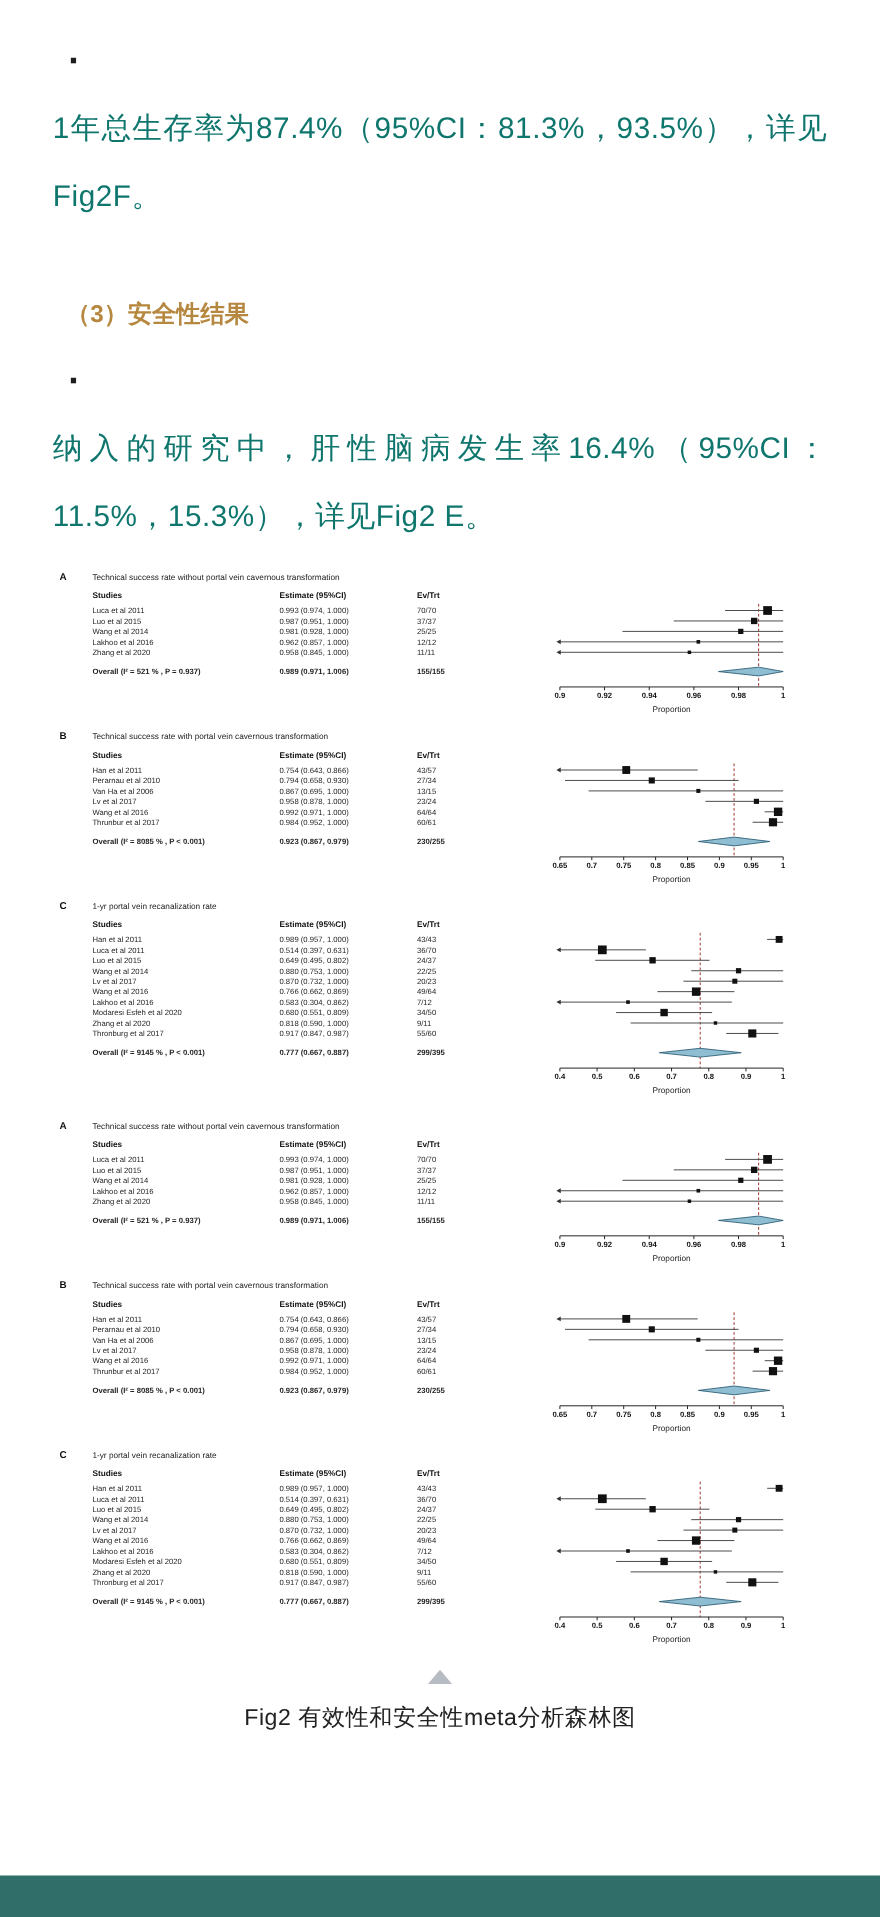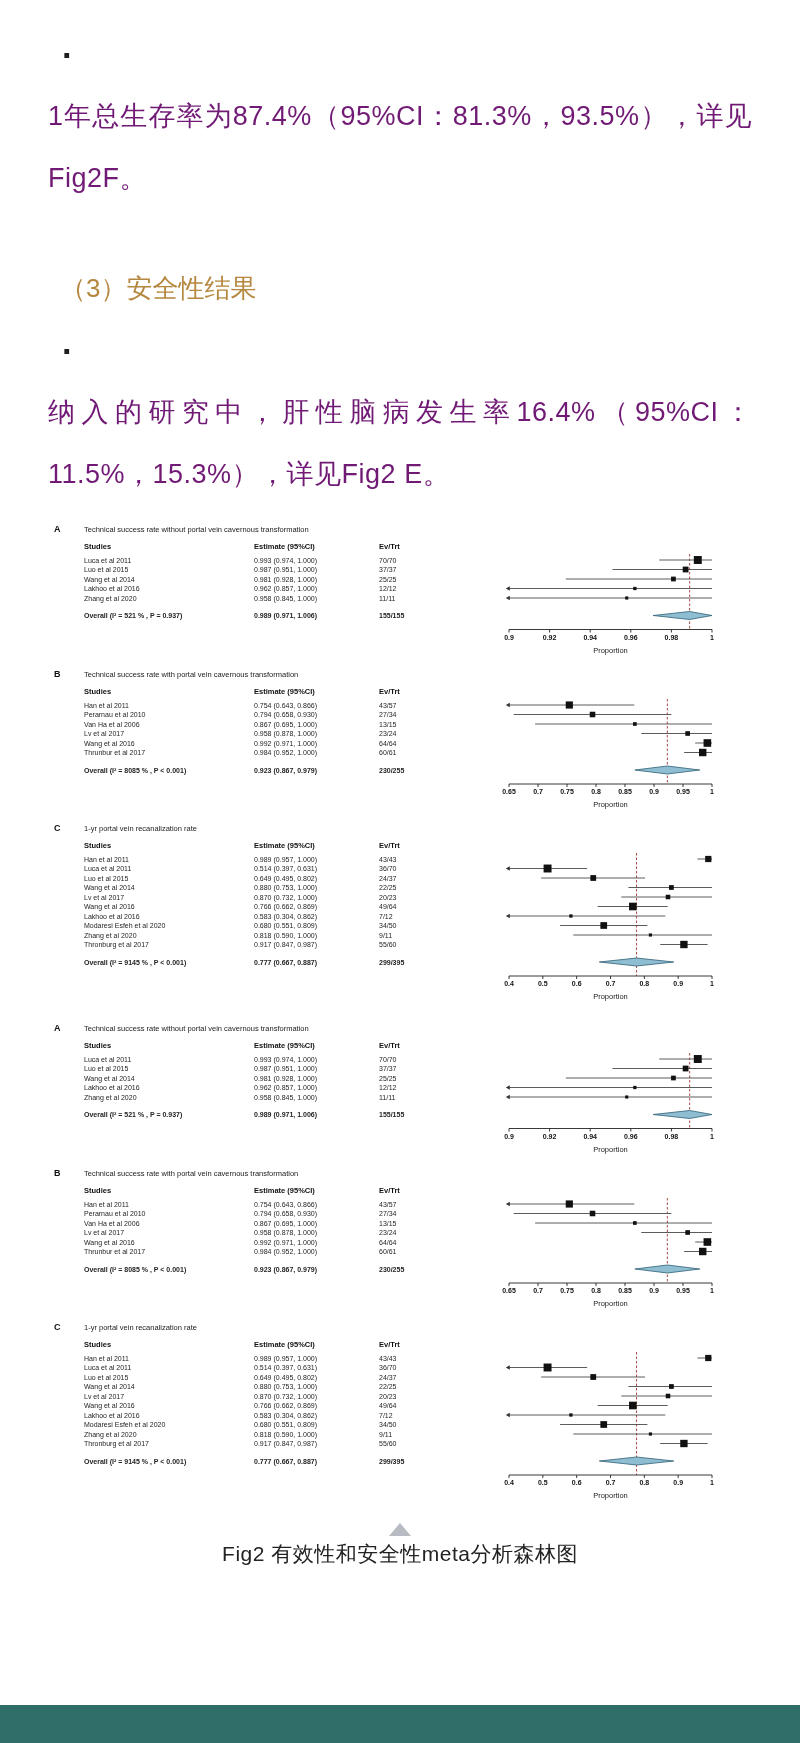--- a/index.html
+++ b/index.html
@@ -14,24 +14,24 @@
   }
   .content{padding:34px 48px 0 48px;}
   .bullet-heading{
     display:flex;align-items:center;gap:24px;
     font-size:28px;font-weight:bold;color:#1e1e1e;
     padding-left:14px;margin:6px 0 12px 0;
   }
   .bullet-dot{font-size:34px;line-height:1;transform:translateY(-2px);}
   .para{
     font-size:27px;line-height:2.28;margin:4px 0 0 0;
-    text-align:justify;color:#701a75;letter-spacing:0.5px;
+    text-align:justify;color:#0f766e;letter-spacing:0.5px;
   }
   .gold-heading{
-    font-size:26px;font-weight:normal;margin:62px 0 0 12px;
+    font-size:22px;font-weight:bold;margin:62px 0 0 12px;
     color:var(--accent-gold,#b5873f);
   }
   .sub-bullet{margin-top:30px;}
   .figure{margin:16px 0 0 44px;}
   .figure-copy{margin-bottom:16px;}
   .figure-copy svg{display:block;margin-bottom:8px;}
   
   .f-label{font:bold 9px "Liberation Sans",sans-serif;fill:#111;}
   .f-title{font:7.5px "Liberation Sans",sans-serif;fill:#222;}
   .f-head{font:bold 7.5px "Liberation Sans",sans-serif;fill:#111;}
@@ -45,21 +45,21 @@
   .f-diamond{fill:var(--diamond-fill,#8fbdd1);stroke:#2e5f75;stroke-width:0.8;}
   .scroll-hint{
     width:0;height:0;margin:20px auto 0 auto;
     border-left:11px solid transparent;
     border-right:11px solid transparent;
     border-bottom:13px solid #b7bcc2;
     cursor:pointer;
   }
   .caption{
     text-align:center;font-size:21px;color:#222;
-    margin-top:4px;letter-spacing:0.5px;
+    margin-top:16px;letter-spacing:0.5px;
   }
   .footer-bar{
     position:absolute;left:0;bottom:0;width:100%;height:38px;
     background:var(--footer-teal,#2f6e69);
   }
 </style>
 </head>
 <body>
 
 <div class="page">

